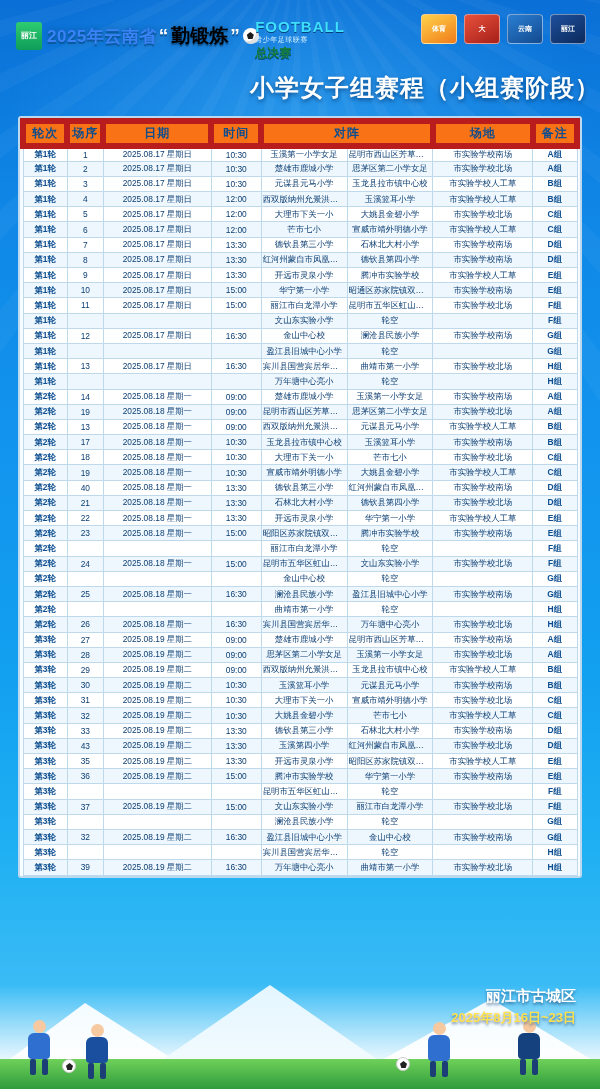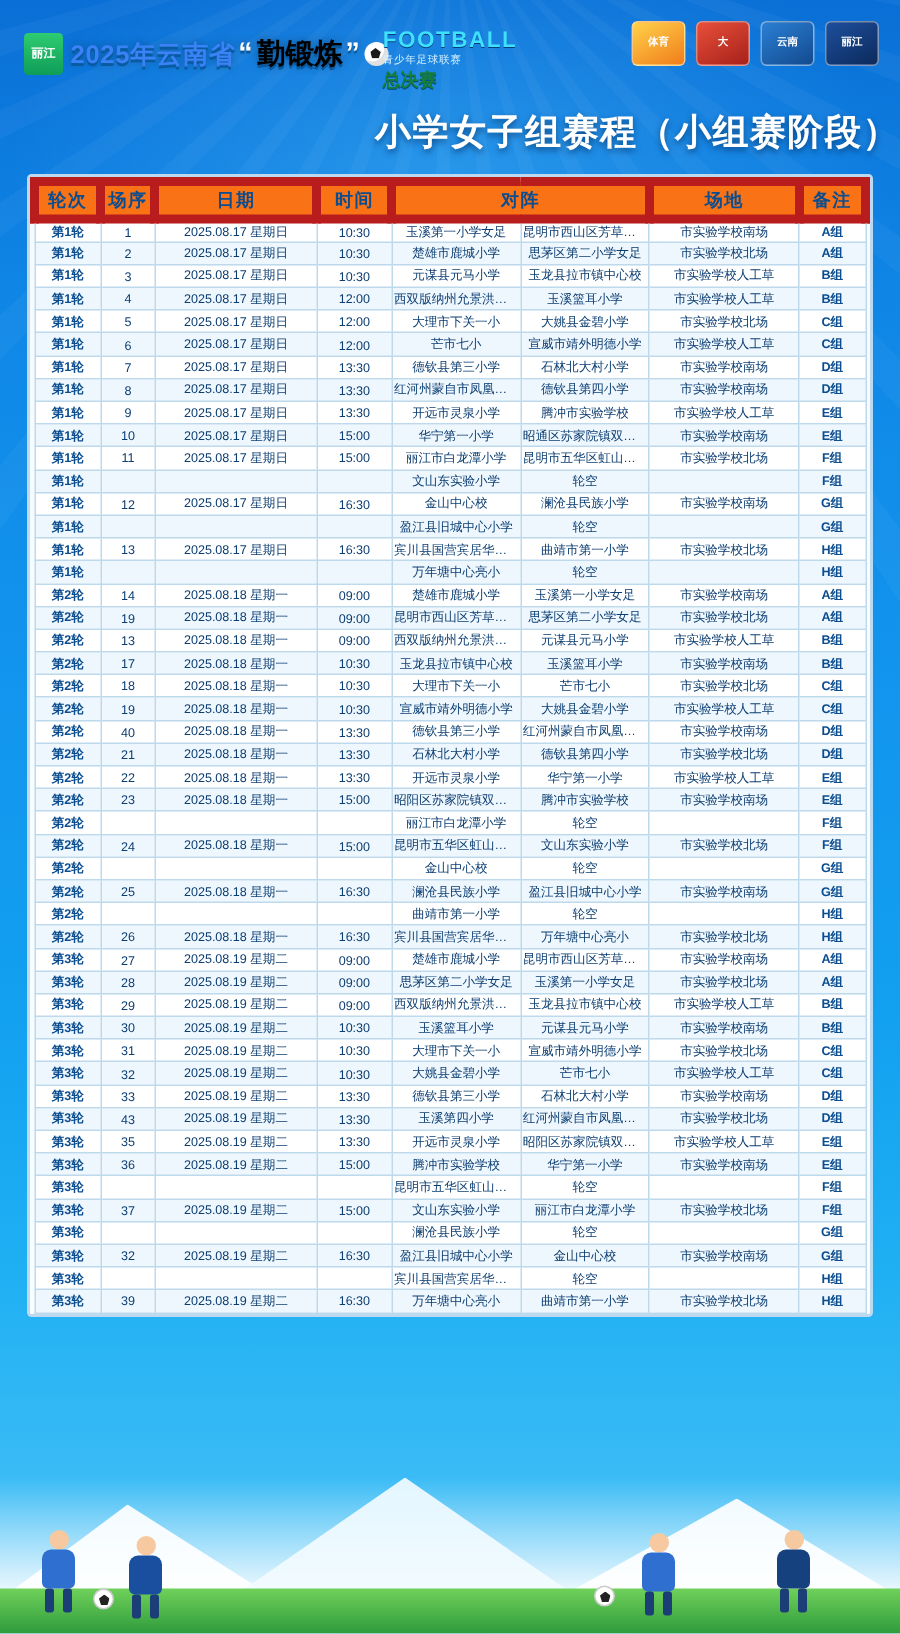--- a/index.html
+++ b/index.html
@@ -667,13 +667,17 @@
 
   <div class="player" style="right:60px;bottom:14px;">
     <div class="pl-head"></div>
     <div class="pl-body" style="background:#15417f;"></div>
     <div class="pl-legs">
         <div></div>
         <div></div>
       </div>
   </div>
 
+  <div class="venue">
+    <div class="venue-city">丽江市古城区</div>
+    <div class="venue-date">2025年8月16日~23日</div>
+  </div>
 </div>
 
 </body></html>

